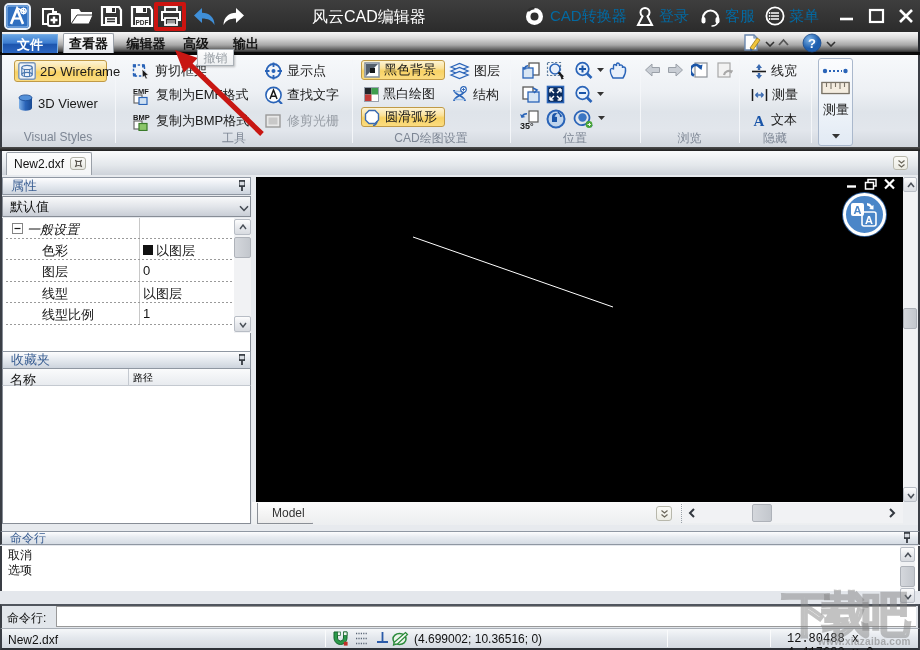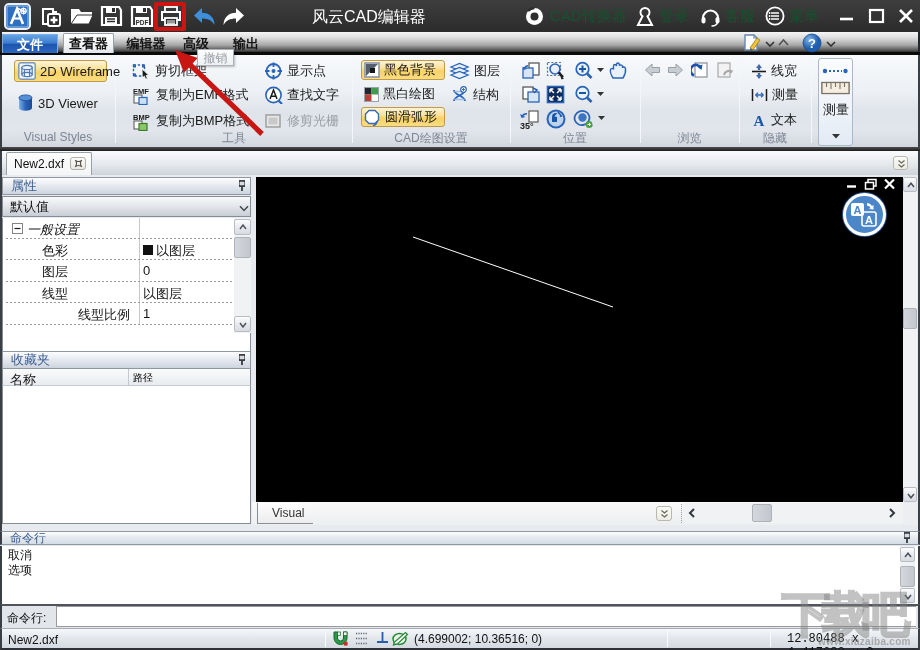--- a/index.html
+++ b/index.html
@@ -2,21 +2,21 @@
 <html><head>
 <meta charset="utf-8">
 <style>
 *{margin:0;padding:0;box-sizing:border-box;}
 html,body{width:920px;height:650px;overflow:hidden;}
 body{font-family:"Liberation Sans",sans-serif;position:relative;background:#e4e7ec;}
 .ab{position:absolute;}
 svg{display:block;}
 
 #titlebar{left:0;top:0;width:920px;height:32px;background:linear-gradient(#3e3e3e,#333 60%,#2b2b2b);}
-.ttx{position:absolute;top:7px;color:#14532d;font-size:15px;}
+.ttx{position:absolute;top:7px;color:#0369a1;font-size:15px;}
 
 #tabstrip{left:0;top:32px;width:920px;height:20px;background:linear-gradient(#f6f6f6 0%,#dcdcdc 30%,#a8a8a8 65%,#5a5a5a 90%,#2e2e2e 100%);border-left:2px solid #23262b;border-right:2px solid #23262b;}
 #tabline{left:0;top:52px;width:920px;height:3px;background:#0a0a0a;}
 .tab{position:absolute;top:34px;height:19px;font-size:13px;color:#141414;text-align:center;line-height:19px;font-weight:bold;}
 
 #ribbon{left:0;top:55px;width:920px;height:92px;background:linear-gradient(#f7f9fb 0%,#edf0f4 40%,#dfe4ea 62%,#e2e6ec 82%,#d2d7de 100%);border-left:2px solid #3a3e45;border-right:2px solid #3a3e45;}
 #ribbondark{left:0;top:147px;width:920px;height:4px;background:linear-gradient(#4d4d4d,#1e1e1e);}
 .glabel{position:absolute;top:130px;font-size:12px;color:#7d8694;text-align:center;}
 .gsep{position:absolute;top:59px;height:84px;width:1px;background:#bfc5cd;border-right:1px solid #f4f6f9;}
 .rbtn{position:absolute;display:flex;align-items:center;font-size:13px;color:#1a1a1a;white-space:nowrap;}
@@ -30,21 +30,21 @@
 #main{left:0;top:175px;width:920px;height:356px;background:#e7eaee;border-left:2px solid #3a3e45;border-right:2px solid #3a3e45;}
 .phead{position:absolute;left:2px;width:249px;height:18px;background:linear-gradient(#fdfdfe,#e9edf2 40%,#cdd4dd);border:1px solid #8f97a2;font-size:13px;color:#3a5e92;line-height:16px;padding-left:8px;}
 .dashrow{position:absolute;left:3px;width:230px;height:1px;background:repeating-linear-gradient(90deg,#9a9a9a 0 2px,transparent 2px 4px);}
 .gtx{position:absolute;font-size:13px;color:#141414;}
 
 .sbtn{position:absolute;background:linear-gradient(#fdfdfd,#e8eaee 50%,#d8dbe0);border:1px solid #b8bdc5;border-radius:2px;}
 .sthumb{position:absolute;background:linear-gradient(90deg,#d4d7dc,#c3c7cd);border:1px solid #aeb2b9;border-radius:2px;}
 .strack{position:absolute;background:#f1f2f4;}
 
 #cmdhead{left:0;top:531px;width:920px;height:14px;background:linear-gradient(#fdfdfe,#e8ecf1 40%,#d6dce4);border-top:1px solid #8f97a2;border-bottom:1px solid #8f97a2;border-left:2px solid #3a3e45;border-right:2px solid #3a3e45;font-size:12px;color:#3a5e92;line-height:13px;padding-left:8px;}
-#cmdbody{left:0;top:546px;width:920px;height:58px;background:#fff;border-left:2px solid #3a3e45;border-right:2px solid #3a3e45;font-size:12px;color:#111;}
+#cmdbody{left:0;top:546px;width:920px;height:45px;background:#fff;border-left:2px solid #3a3e45;border-right:2px solid #3a3e45;font-size:12px;color:#111;}
 #cmdinputrow{left:0;top:604px;width:920px;height:24px;background:#e2e6eb;border-top:2px solid #50555d;border-left:2px solid #3a3e45;border-right:2px solid #3a3e45;}
 #statusbar{left:0;top:628px;width:920px;height:22px;background:linear-gradient(#f5f7f9,#e4e8ed 45%,#d4dae1);border-top:1px solid #a8aeb6;border-left:2px solid #3a3e45;border-right:2px solid #3a3e45;border-bottom:2px solid #2e3238;}
 .ssep{position:absolute;top:630px;height:17px;width:1px;background:#b4bac2;border-right:1px solid #fafbfc;}
 </style>
 </head>
 <body>
 
 <div id="titlebar" class="ab"></div>
 <div id="tb-icons" class="ab" style="left:0;top:0;width:920px;height:32px;">
 
@@ -462,21 +462,21 @@
     <rect x="0.5" y="0.5" width="10" height="10" fill="#fff" stroke="#848484"></rect>
     <path d="M2.5 5.5 h6" stroke="#1a1a1a" stroke-width="1.2"></path>
   </svg>
   <div class="gtx" style="left:24px;top:3px;font-style:italic;">一般设置</div>
   <div class="gtx" style="left:39px;top:24px;">色彩</div>
   <div class="gtx" style="left:140px;top:24px;"><span style="display:inline-block;width:10px;height:10px;background:#111;margin-right:3px;"></span>以图层</div>
   <div class="gtx" style="left:39px;top:45px;">图层</div>
   <div class="gtx" style="left:140px;top:45px;">0</div>
   <div class="gtx" style="left:39px;top:67px;">线型</div>
   <div class="gtx" style="left:140px;top:67px;">以图层</div>
-  <div class="gtx" style="left:39px;top:88px;margin-left:36px;">线型比例</div>
+  <div class="gtx" style="left:39px;top:88px;">线型比例</div>
   <div class="gtx" style="left:140px;top:88px;">1</div>
 
   <div class="strack" style="left:231px;top:0;width:17px;height:115px;"></div>
   <div class="sbtn" style="left:231px;top:1px;width:17px;height:16px;"></div>
   <svg class="ab" style="left:236px;top:6px;" width="8" height="6" viewBox="0 0 8 6">
       <path d="M1 5 L4 1 L7 5" fill="none" stroke="#4a5058" stroke-width="1.4"></path>
     </svg>
   <div class="sthumb" style="left:231px;top:19px;width:17px;height:21px;"></div>
   <div class="sbtn" style="left:231px;top:98px;width:17px;height:16px;"></div>
   <svg class="ab" style="left:236px;top:104px;" width="8" height="6" viewBox="0 0 8 6">
@@ -532,21 +532,21 @@
   </div>
 <div class="sthumb" style="left:903px;top:308px;width:14px;height:21px;"></div>
 <div class="sbtn" style="left:903px;top:487px;width:14px;height:15px;">
     <svg style="margin:5px 0 0 3px;" width="8" height="6" viewBox="0 0 8 6">
       <path d="M1 1 L4 4.8 L7 1" fill="none" stroke="#4a5058" stroke-width="1.5"></path>
     </svg>
   </div>
 
 <div class="ab" id="modelrow" style="left:252px;top:502px;width:666px;height:23px;background:linear-gradient(#fafafa,#eceef0);"></div>
 <div class="ab" id="modeltab" style="left:257px;top:503px;width:56px;height:21px;background:linear-gradient(#fefefe,#ececec);border:1px solid #8a8f96;border-top:none;clip-path:polygon(0 0,78% 0,100% 100%,0 100%);"></div>
-<div class="ab" style="left:272px;top:506px;font-size:12px;color:#333;">Visual</div>
+<div class="ab" style="left:272px;top:506px;font-size:12px;color:#333;">Model</div>
 <div id="chev2" class="ab" style="left:656px;top:506px;width:16px;height:15px;background:linear-gradient(#fbfbf7,#ecece4);border:1px solid #b8b8ac;border-radius:3px;">
     <svg style="margin:2px 0 0 3px;" width="9" height="10" viewBox="0 0 9 10">
       <path d="M1.5 1.5 L4.5 4 L7.5 1.5 M1.5 5.5 L4.5 8 L7.5 5.5" fill="none" stroke="#6a665a" stroke-width="1.2"></path>
     </svg>
   </div>
 <div class="ab" style="left:681px;top:504px;width:1px;height:19px;border-left:1px dotted #9aa0a8;"></div>
 <div class="strack" style="left:683px;top:503px;width:220px;height:20px;"></div>
 <div class="sthumb" style="left:752px;top:504px;width:20px;height:18px;"></div>
 <div id="harrows" class="ab">
   <svg class="ab" style="left:687px;top:508px;" width="10" height="10" viewBox="0 0 10 10">

